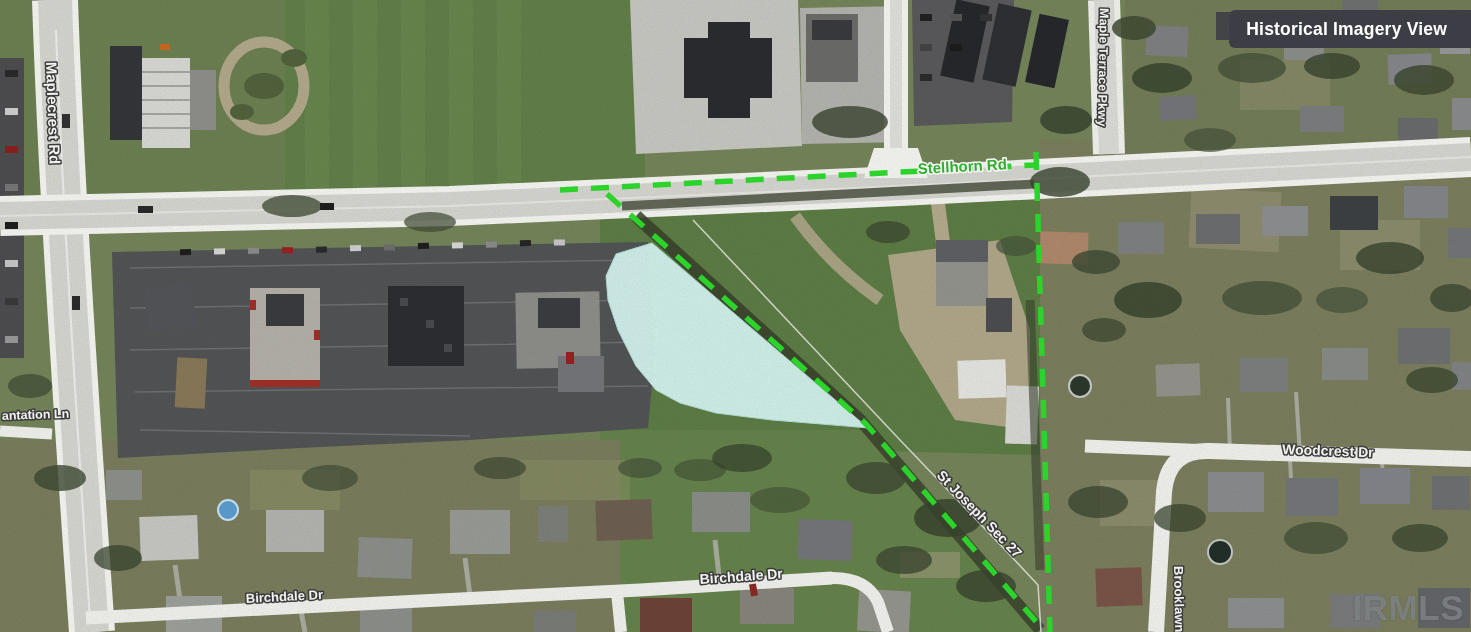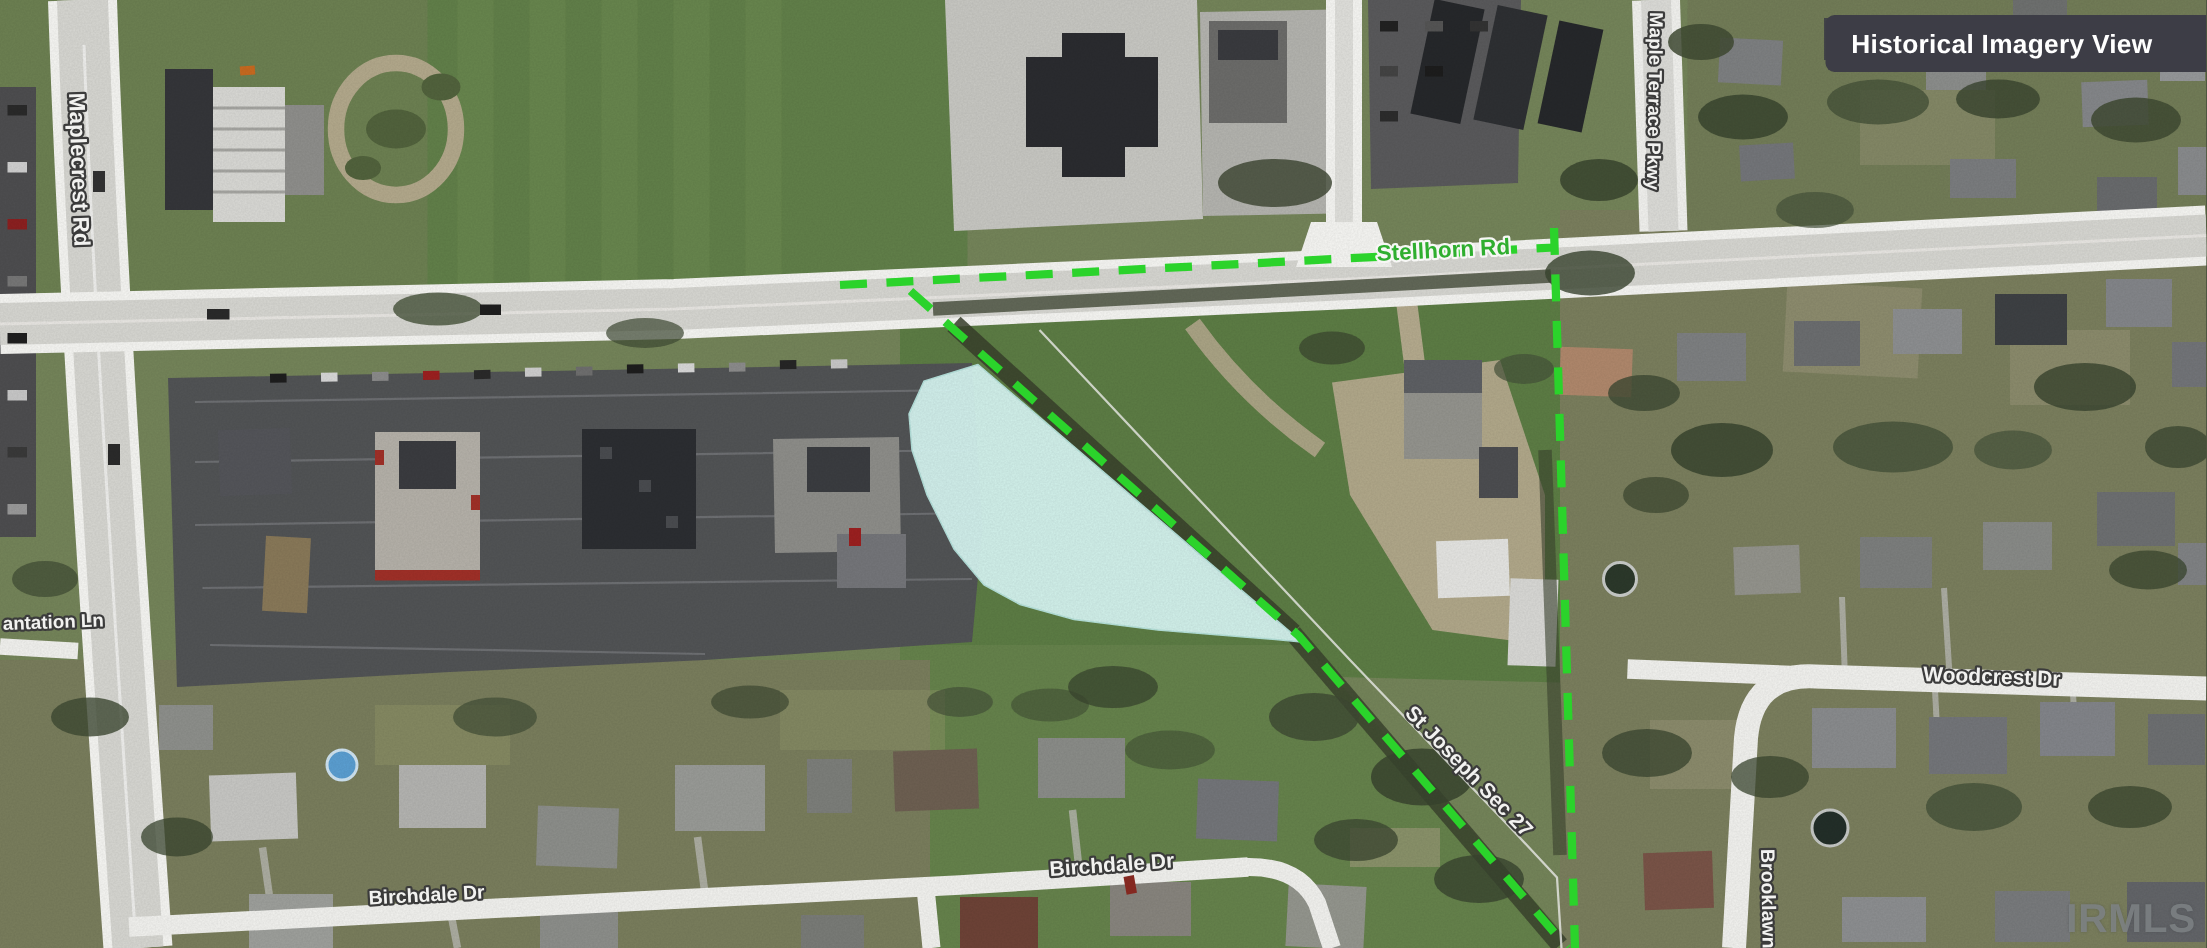--- a/index.html
+++ b/index.html
@@ -4,22 +4,22 @@
 <style>
   html,body{margin:0;padding:0;background:#222;}
   .screen{position:relative;width:1471px;height:632px;overflow:hidden;background:#75855a;
           font-family:"Liberation Sans",sans-serif;}
   .map-svg{position:absolute;left:0;top:0;display:block;}
   svg text{font-family:"Liberation Sans","DejaVu Sans",sans-serif;font-weight:700;}
   .halo{paint-order:stroke;stroke:#3b3b3b;stroke-width:3px;stroke-linejoin:round;fill:#f2f2f0;}
   .halo-green{paint-order:stroke;stroke:#f7f7f5;stroke-width:3px;stroke-linejoin:round;fill:#2fae2f;}
   .badge{position:absolute;top:10px;right:0;height:38px;line-height:38px;
          background:#3d3d46;color:#ffffff;font-weight:700;font-size:17.5px;
-         padding:0 36px 0 17px;border-radius:6px 0 0 6px;letter-spacing:.2px;}
-  .watermark{position:absolute;right:7px;bottom:4px;font-weight:700;font-size:27px;
+         padding:0 24px 0 17px;border-radius:6px 0 0 6px;letter-spacing:.2px;}
+  .watermark{position:absolute;right:7px;bottom:4px;font-weight:700;font-size:35px;
          color:rgba(128,133,136,.82);letter-spacing:.5px;
          text-shadow:0 0 2px rgba(60,64,66,.35);}
 </style>
 </head>
 <body>
 
 <div class="screen">
 
 <svg class="map-svg" width="1471" height="632" viewBox="0 0 1471 632">
   <defs>

